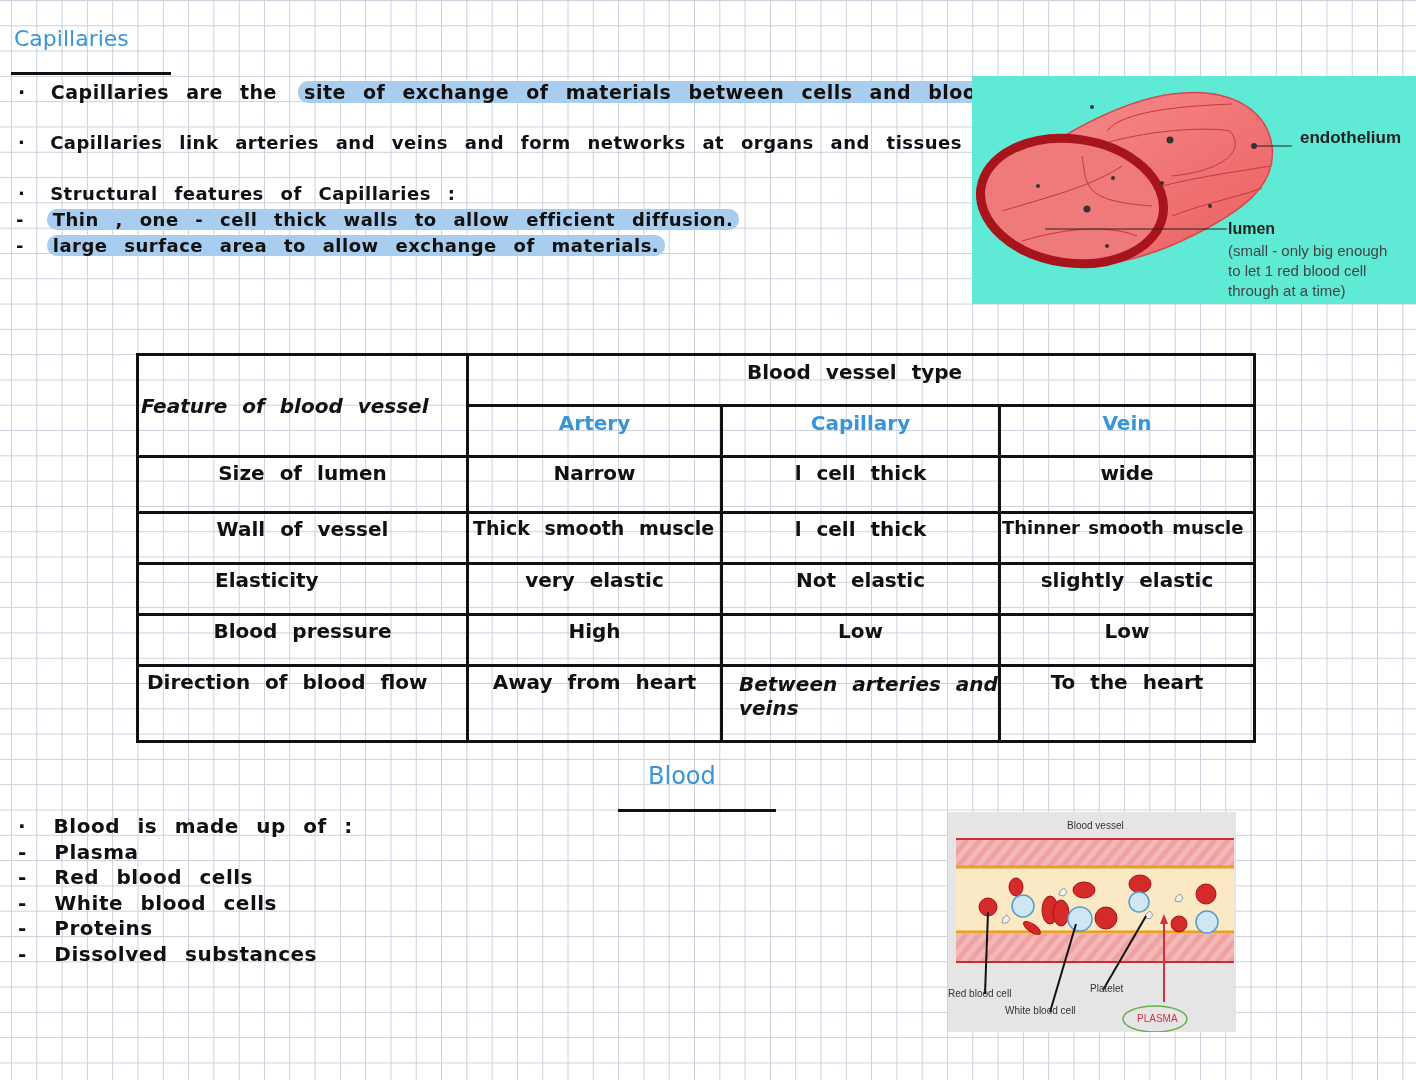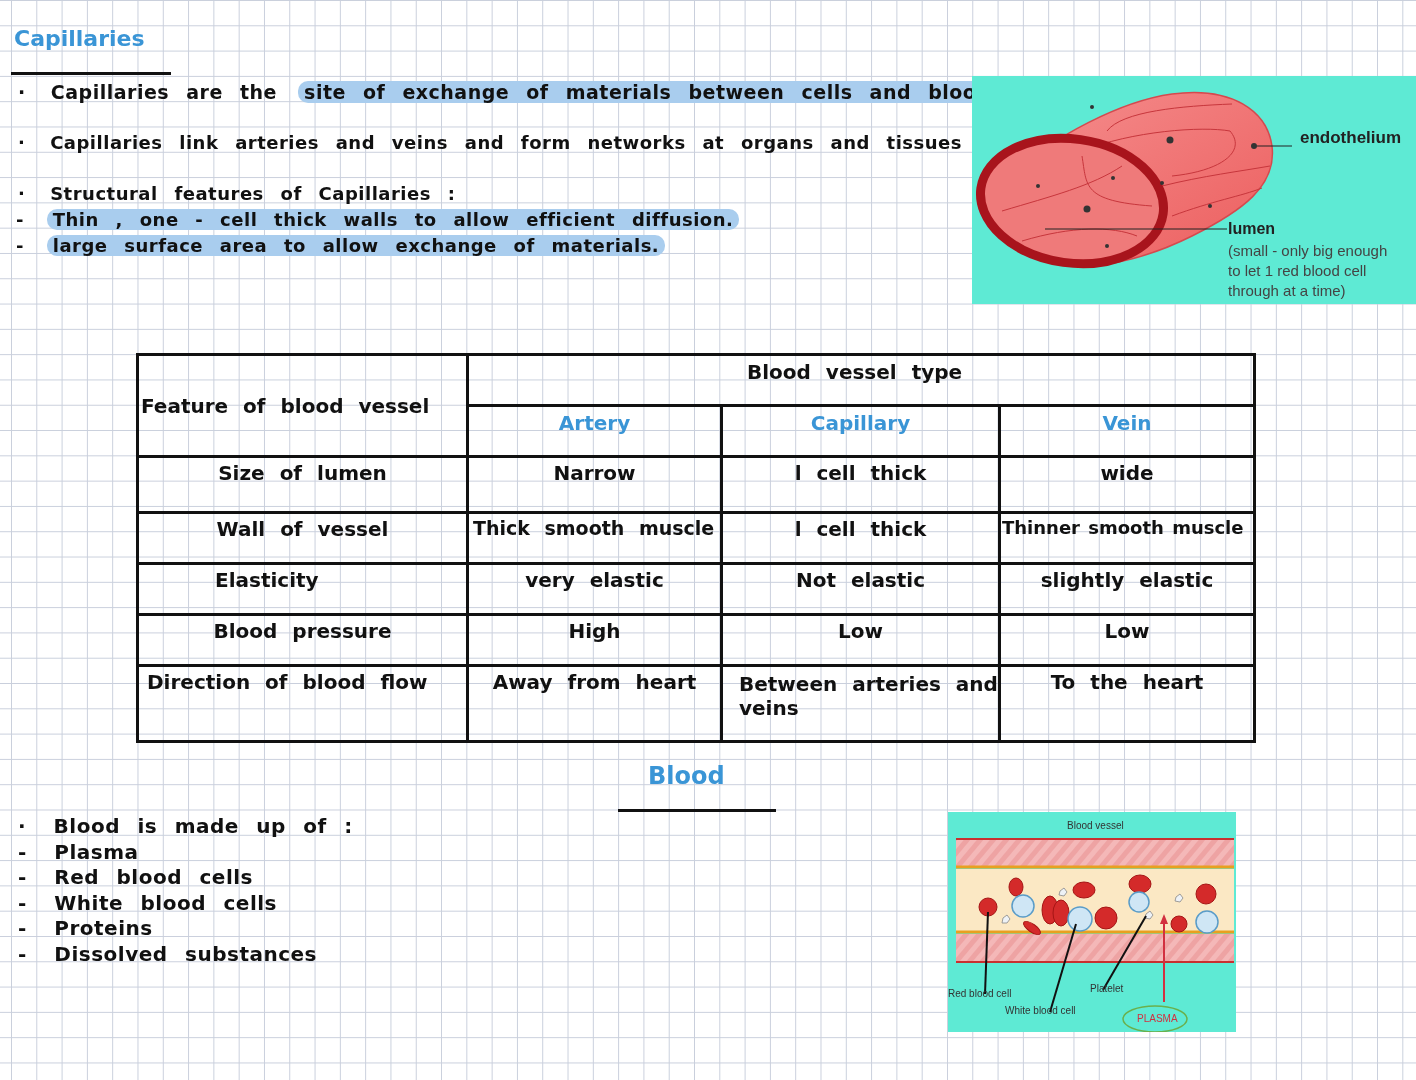--- a/index.html
+++ b/index.html
@@ -22,21 +22,21 @@
       font-family: "DejaVu Sans", sans-serif;
       font-weight: bold;
       letter-spacing: 0.5px;
       word-spacing: 10px;
       white-space: nowrap;
       color: #111;
     }
     .blue-title {
       color: #3a95d6;
       font-family: "DejaVu Sans", sans-serif;
-      font-weight: bold;
+      font-weight: normal;
       font-size: 22px;
     }
     .underline-bar { background: #111; height: 3px; }
     .hl {
       background: #a9cdee;
       border-radius: 10px;
       padding: 0 6px;
     }
     .line { font-size: 19px; line-height: 26px; }
 
@@ -66,27 +66,27 @@
       font-size: 20px;
       text-align: center;
       vertical-align: top;
       padding-top: 10px;
       white-space: nowrap;
       word-spacing: 8px;
       overflow: hidden;
     }
     .tbl td.blue { color: #3a95d6; }
     .tbl td.left { text-align: left; padding-left: 4px; }
-    .tbl td.feature-hdr { vertical-align: middle; text-align: left; padding-left: 2px; padding-top: 0; }
+    .tbl td.feature-hdr { vertical-align: middle; text-align: left; padding-left: 2px; padding-top: 0; font-style: italic; }
     .tbl td.wrap { white-space: normal; text-align: left; padding-left: 16px; line-height: 24px; }
 
     
     .blood-img {
       left: 948px; top: 812px; width: 288px; height: 220px;
-      background: #5eead4;
+      background: #e5e5e5;
     }
     .blood-img .label {
       position: absolute; font-family: "Liberation Sans", sans-serif;
       font-size: 10px; color: #333; white-space: nowrap;
     }
   </style>
 </head>
 <body>
 
 <div class="abs blue-title" style="left:14px; top:26px;">Capillaries</div>
@@ -196,21 +196,21 @@
   </tr>
   <tr style="height:51px;">
     <td style="padding-top:3px;">Blood pressure</td>
     <td style="padding-top:3px;margin-top:16px;">High</td>
     <td style="padding-top:3px;">Low</td>
     <td style="padding-top:3px;">Low</td>
   </tr>
   <tr style="height:76px;">
     <td class="left" style="padding-top:3px; padding-left:8px;">Direction of blood flow</td>
     <td style="padding-top:3px;">Away from heart</td>
-    <td class="wrap" style="padding-top:5px;">Between arteries and veins</td>
+    <td class="wrap" style="padding-top:5px;font-style:italic;">Between arteries and veins</td>
     <td style="padding-top:3px;">To the heart</td>
   </tr>
 </tbody>
   </table>
 
 <div class="abs blue-title" style="left:648px; top:762px; font-size:24px;">Blood</div>
 <div class="abs underline-bar" style="left:618px; top:809px; width:158px;"></div>
 
 <div class="abs hand" style="left:18px; top:814px; font-size:20px; line-height:25.5px;">
   <div>

